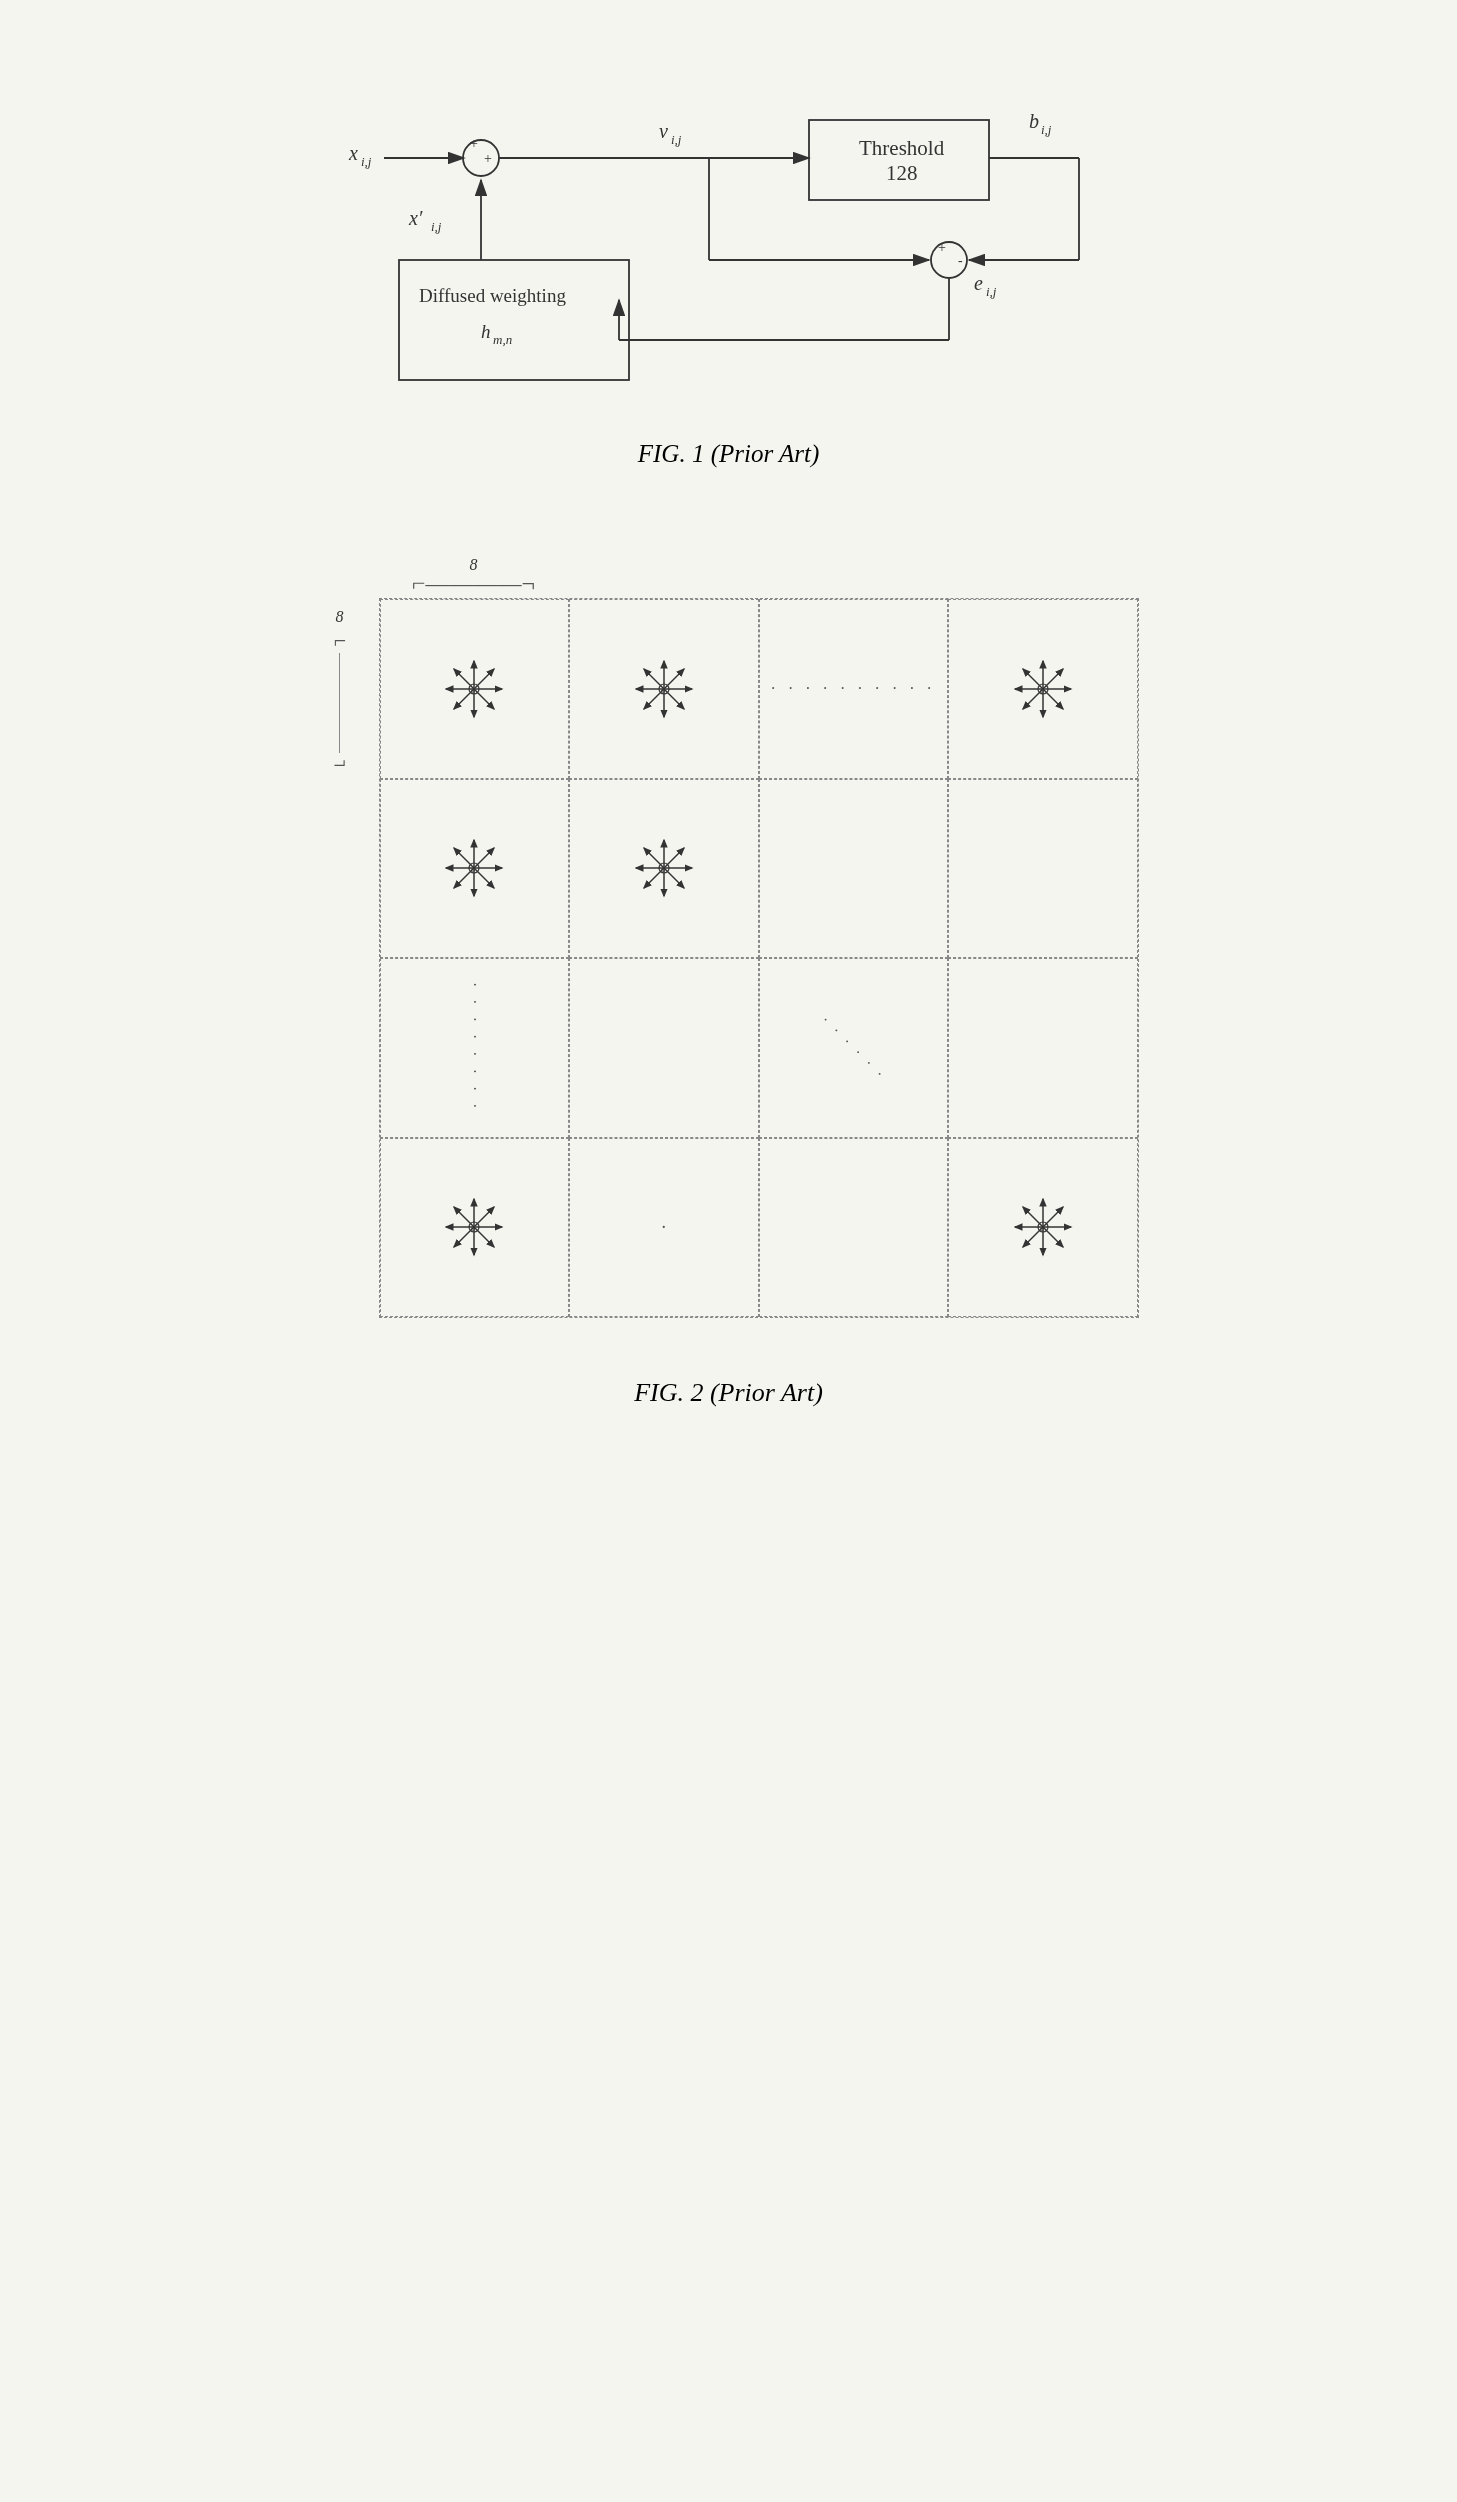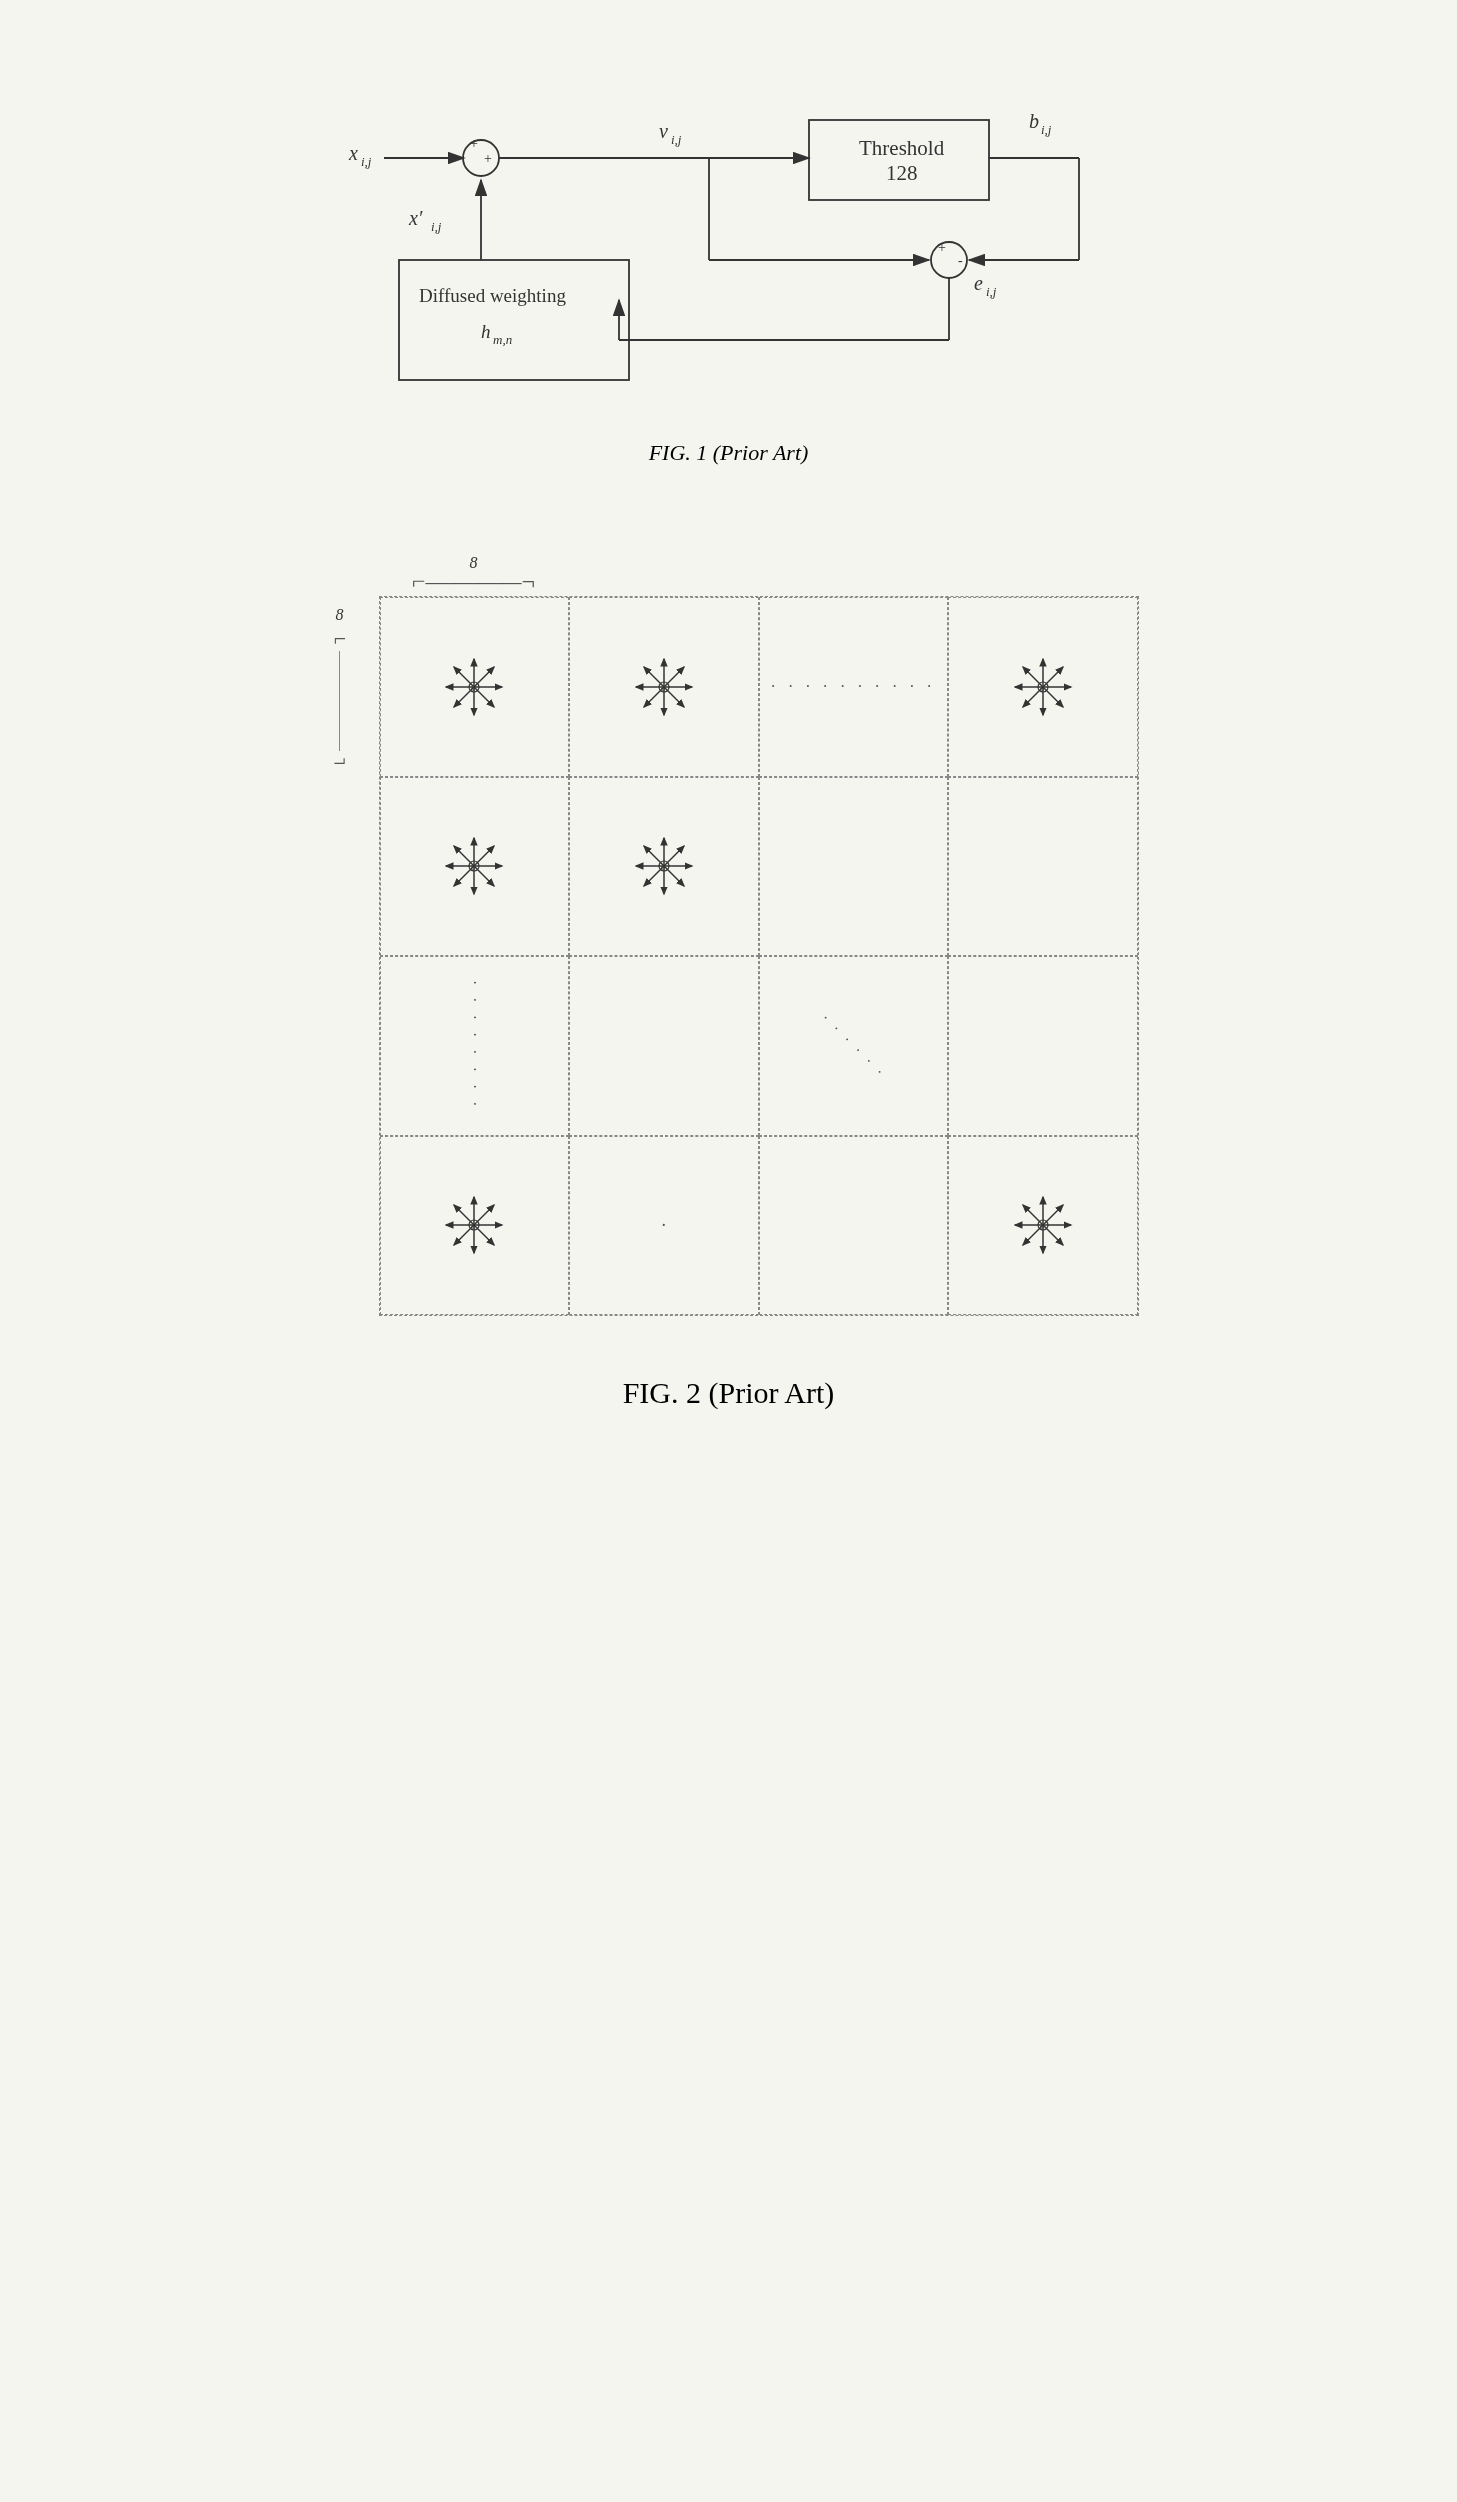--- a/index.html
+++ b/index.html
@@ -28,35 +28,36 @@
       position: relative;
       margin-bottom: 20px;
     }
 
     .fig1-svg {
       width: 100%;
       height: 100%;
     }
 
     .fig-caption {
-      font-size: 22px;
+      font-size: 25px;
       font-style: italic;
       margin-bottom: 80px;
       text-align: center;
     }
 
     
     .fig2-container {
       width: 820px;
       position: relative;
       margin-bottom: 20px;
     }
 
     .fig2-caption {
-      font-size: 30px;
+      font-size: 26px;
+      font-style: italic;
       margin-bottom: 40px;
       text-align: center;
     }
   </style>
 </head>
 <body>
 
 <div class="page">
 
   <div class="fig1-container">

